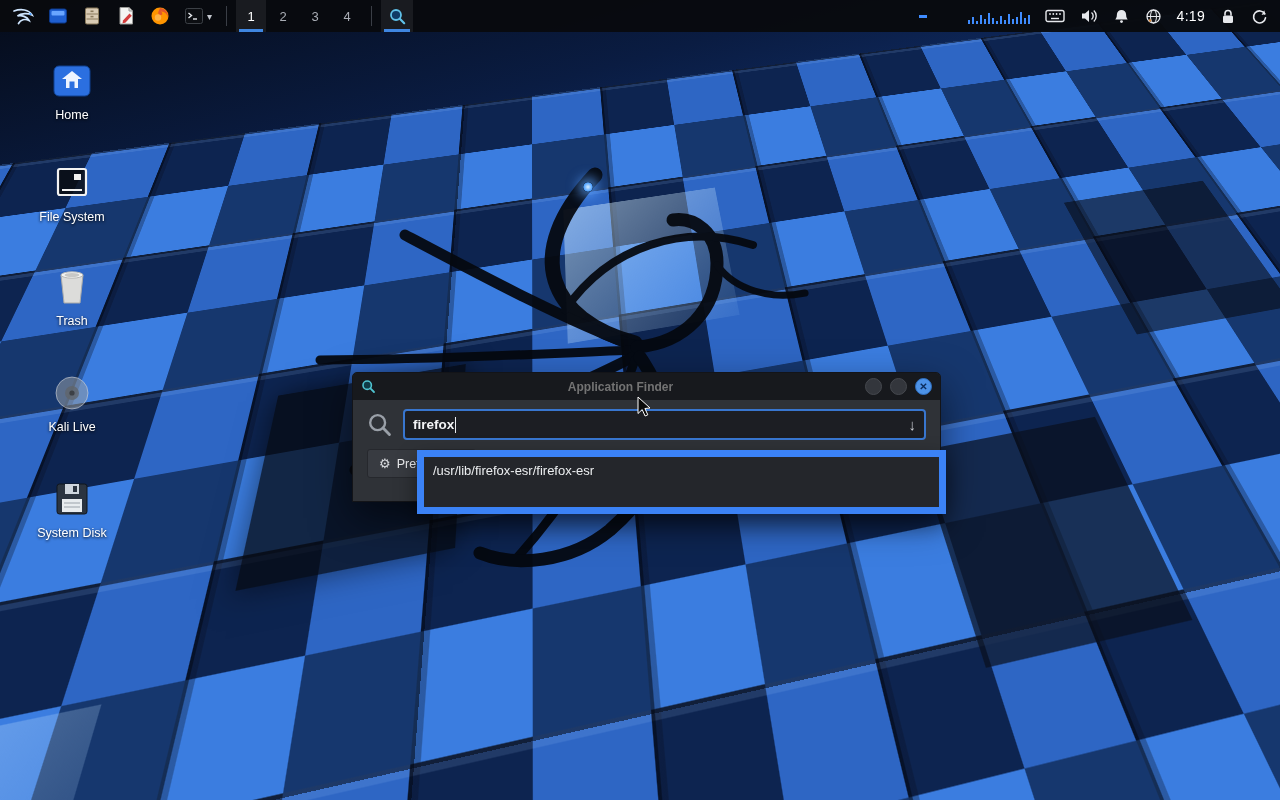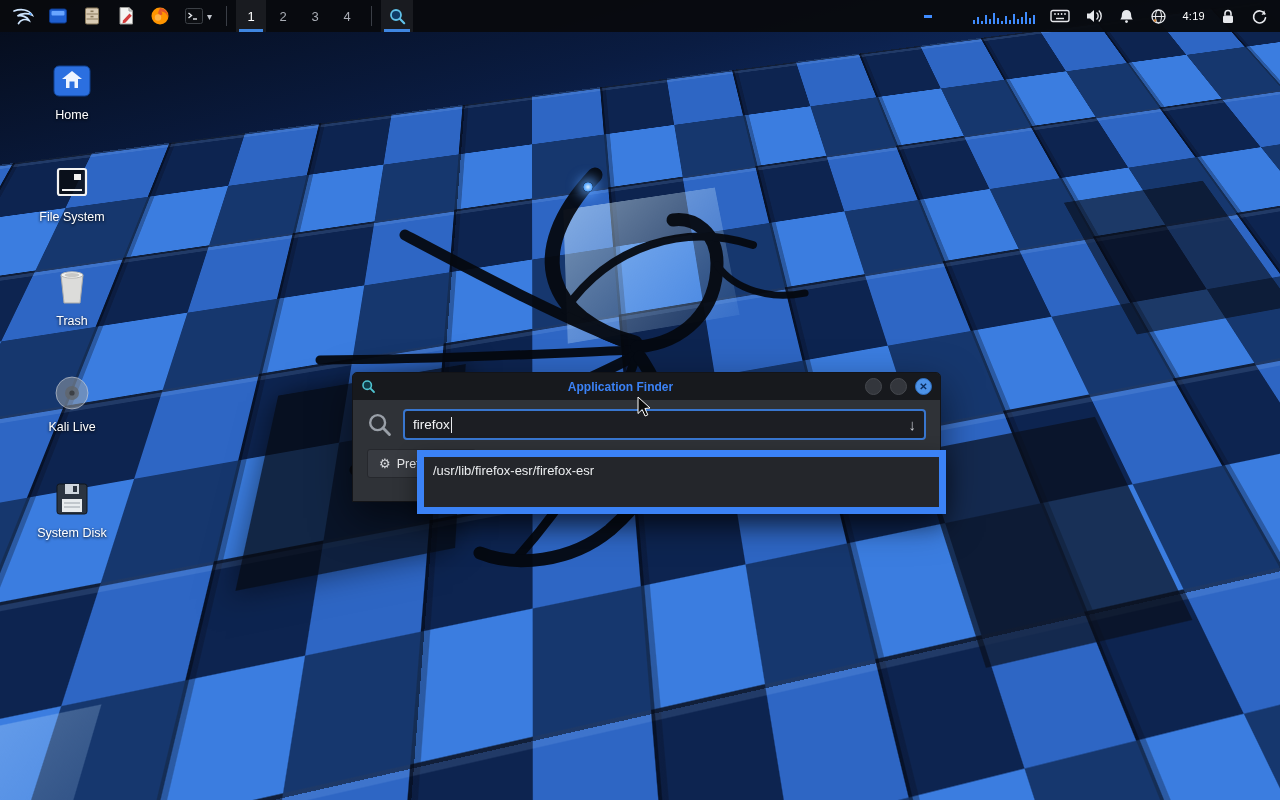--- a/index.html
+++ b/index.html
@@ -40,40 +40,40 @@
   .ws.active,.task.active{color:#fff;background:rgba(255,255,255,.07);}
   .ws.active::after,.task.active::after{content:"";position:absolute;left:3px;right:3px;bottom:0;
     height:3px;background:#3f86e0;}
   .task{width:32px;height:32px;display:flex;align-items:center;justify-content:center;position:relative;}
   .chev{color:#c4c8cf;font-size:10px;margin-left:2px;}
   .tray{margin-left:auto;display:flex;align-items:center;gap:15px;padding-right:6px;}
   .tico{height:32px;display:flex;align-items:center;}
   .cpu{display:flex;align-items:flex-end;gap:2px;height:16px;}
   .cpu i{width:2px;background:#3f8cff;display:block;}
   .netdash{width:8px;height:3px;background:#3f8cff;margin-right:26px;}
-  .clock{font-size:11px;color:#fff;letter-spacing:.3px;}
+  .clock{font-size:14px;color:#fff;letter-spacing:.3px;}
 
   
   .dicon{position:absolute;left:24px;width:96px;text-align:center;z-index:5;}
   .dicon .ic{height:46px;display:flex;align-items:center;justify-content:center;}
   .dicon .lbl{margin-top:4px;font-size:12.5px;color:#fff;text-shadow:0 1px 3px rgba(0,0,0,.95);}
 
   
   .finder{position:absolute;left:352px;top:372px;width:587px;height:128px;z-index:20;
     background:#2f3237;border:1px solid #131418;border-radius:5px 5px 0 0;
     box-shadow:0 16px 40px rgba(0,0,0,.55);}
   .titlebar{height:27px;background:#17191d;border-radius:4px 4px 0 0;display:flex;
     align-items:center;padding:0 8px;gap:8px;}
-  .title{flex:1;text-align:center;font-size:12px;font-weight:bold;color:#3b82f6;}
+  .title{flex:1;text-align:center;font-size:12px;font-weight:bold;color:#737373;}
   .wbtn{width:15px;height:15px;border-radius:50%;flex:0 0 auto;}
   .wbtn.dim{background:#33363c;border:1px solid #45484e;}
   .wbtn.close{background:#4d93e8;border:1px solid #2f6fc0;color:#0c2d5c;font-size:10px;
     font-weight:bold;display:flex;align-items:center;justify-content:center;line-height:1;}
   .fbody{padding:9px 14px 0 14px;position:relative;}
-  .srow{display:flex;align-items:center;gap:10px;}
+  .srow{display:flex;align-items:center;gap:10px;font-weight:bold;}
   .sfield{flex:1;height:27px;background:#1c1e23;border:2px solid #3876cf;border-radius:4px;
     display:flex;align-items:center;padding:0 8px;}
   .sval{font-size:13.5px;color:#f2f3f5;}
   .caret{width:1px;height:16px;background:#e9ebef;margin-left:1px;}
   .sarrow{margin-left:auto;color:#c9ccd2;font-size:15px;line-height:1;}
   .brow{margin-top:9px;display:flex;}
   .pref{display:inline-flex;align-items:center;gap:6px;height:27px;padding:0 11px;
     background:#383b41;border:1px solid #26282d;border-radius:3px;color:#e9eaec;font-size:12.5px;}
   .gear{font-size:13px;color:#d7d9dd;line-height:1;}
 

